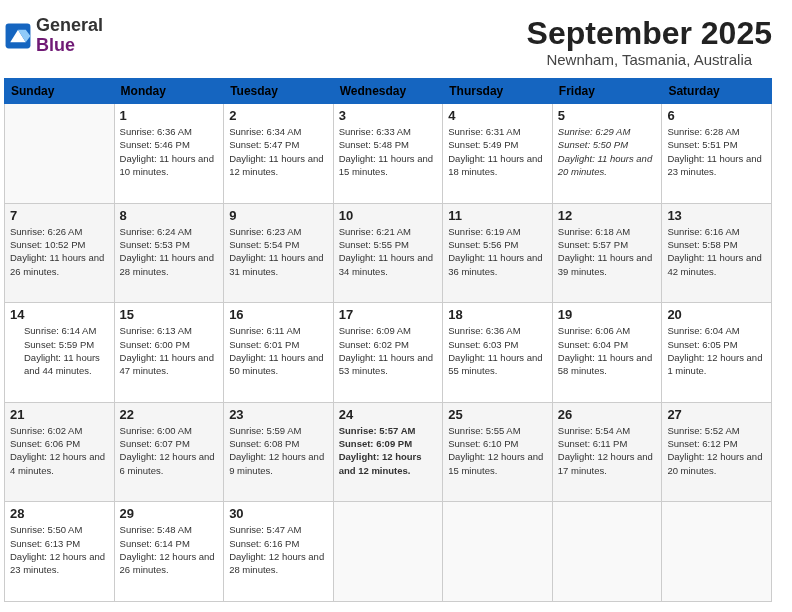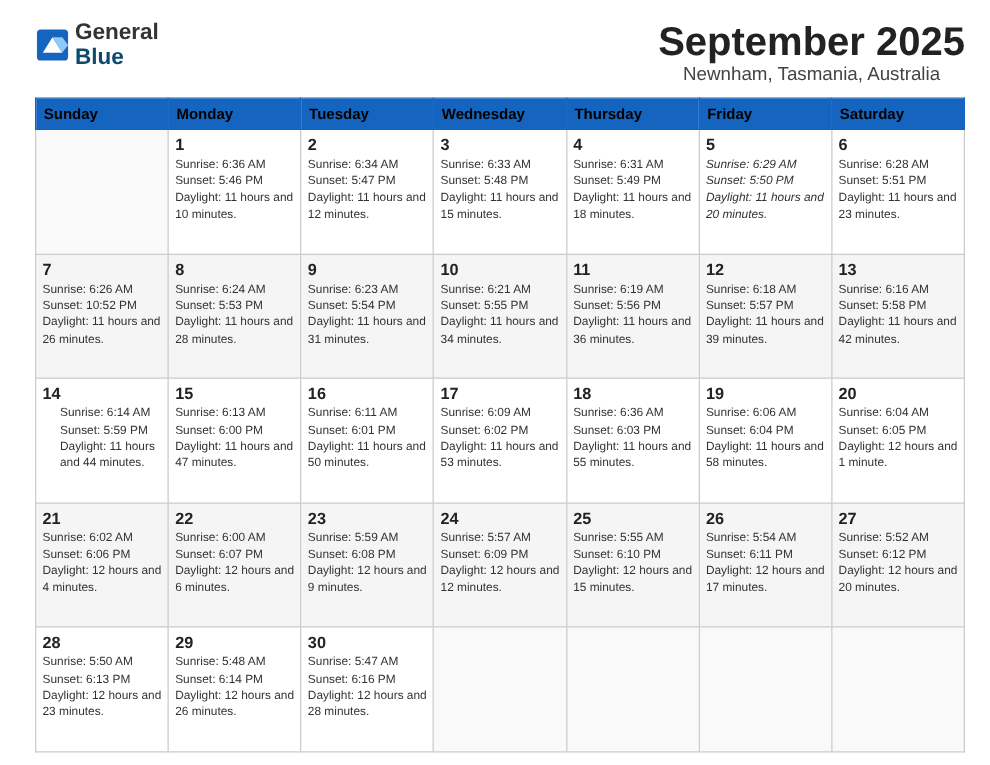--- a/index.html
+++ b/index.html
@@ -6,42 +6,42 @@
     body {
       width: 792px;
       height: 612px;
       font-family: Arial, sans-serif;
       background: #fff;
       overflow: hidden;
     }
     .page {
       width: 792px;
       height: 612px;
-      padding: 16px 20px 10px 28px;
+      padding: 16px 20px 10px 4px;
       display: flex;
       flex-direction: column;
     }
     .header {
       display: flex;
       justify-content: space-between;
       align-items: flex-start;
       margin-bottom: 10px;
     }
     .logo {
       display: flex;
       align-items: center;
       gap: 4px;
     }
     .logo-text {
       font-size: 18px;
       font-weight: bold;
       line-height: 1.1;
     }
     .logo-general { color: #333; }
-    .logo-blue { color: #0c4a6e; }
+    .logo-blue { color: #701a75; }
     .logo-icon {
       width: 28px;
       height: 28px;
     }
     .title-section {
       text-align: center;
     }
     .month-title {
       font-size: 32px;
       font-weight: bold;
@@ -272,21 +272,21 @@
 Daylight: 12 hours and 6 minutes.</div>
           </td>
           <td>
             <div class="day-number">23</div>
             <div class="day-info" style="white-space: pre-line;">Sunrise: 5:59 AM
 Sunset: 6:08 PM
 Daylight: 12 hours and 9 minutes.</div>
           </td>
           <td>
             <div class="day-number">24</div>
-            <div class="day-info" style="white-space: pre-line;">Sunrise: 5:57 AM
+            <div class="day-info" style="white-space: pre-line; font-weight: bold;">Sunrise: 5:57 AM
 Sunset: 6:09 PM
 Daylight: 12 hours and 12 minutes.</div>
           </td>
           <td>
             <div class="day-number">25</div>
             <div class="day-info" style="white-space: pre-line;">Sunrise: 5:55 AM
 Sunset: 6:10 PM
 Daylight: 12 hours and 15 minutes.</div>
           </td>
           <td>

